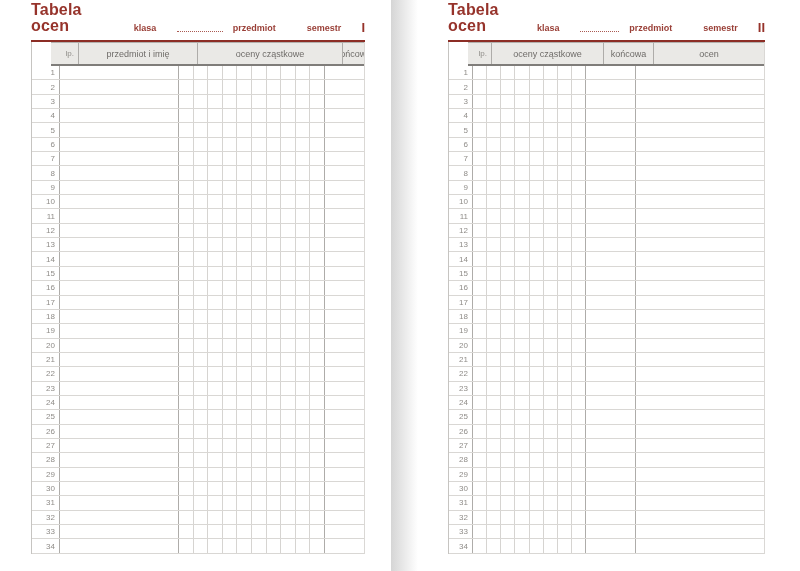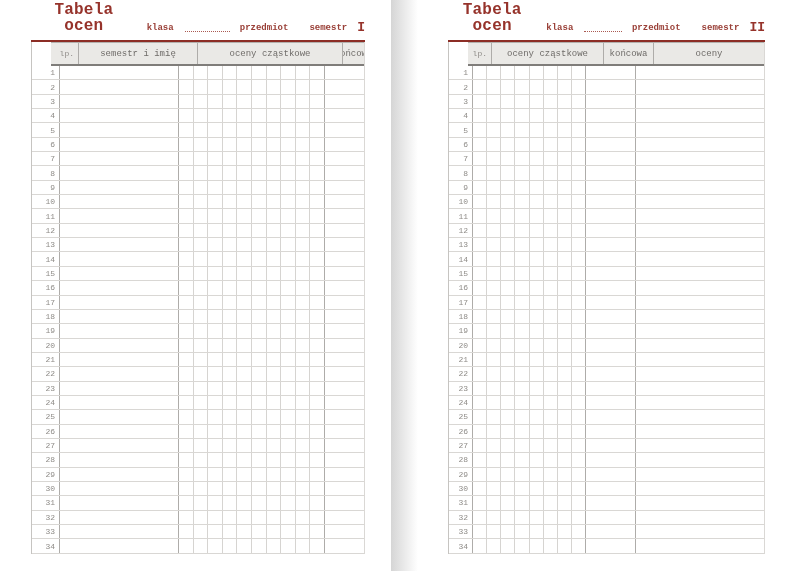--- a/index.html
+++ b/index.html
@@ -1,30 +1,30 @@
 <!DOCTYPE html>
 <html><head>
 <meta charset="utf-8">
 <style>
   html,body { margin:0; padding:0; background:#ffffff; }
   .canvas {
     position:relative; width:800px; height:571px; background:#ffffff;
-    font-family:Liberation Mono, monospace; overflow:hidden;text-align:center;
+    font-family:Liberation Sans, sans-serif; overflow:hidden;
   }
   .gutter {
     position:absolute; left:391px; top:0; width:27px; height:571px;
     background:linear-gradient(to right, rgba(105,105,105,0.28), rgba(255,255,255,0));
   }
   .page { position:absolute; top:13px; }
   .page-left  { left:31px;  width:334px; }
   .page-right { left:448px; width:317px; }
 
   .phead { display:flex; align-items:flex-end; height:21px; }
   .ptitle { font-size:16px; font-weight:bold; color:#96332b; letter-spacing:0.2px; line-height:1; }
-  .plabel { font-size:9px; font-weight:bold; color:#9a4038; margin:0 6px 1px 10px; line-height:1; }
+  .plabel { font-size:9px; font-weight:bold; color:#9a4038; margin:0 16px 1px 10px; line-height:1; }
   .dots { border-bottom:1.5px dotted #ab5a52; margin:0 0 2px 5px; height:0; }
   .dots-klasa { width:46px; }
   .dots-przedmiot { flex:1; }
   .pnum { font-size:13px; font-weight:bold; color:#96332b; margin:0 0 0 4px; line-height:1; }
 
   .red-rule { height:2px; background:#8c2d25; margin-top:6px; }
 
   .tbl { border-left:1px solid #c6c4c1; border-right:1px solid #dad8d5; }
   .hrow {
     display:flex; height:24px; background:#eae9e6;
@@ -77,21 +77,21 @@
       <span class="dots dots-klasa"></span>
       <span class="plabel">przedmiot</span>
       <span class="dots dots-przedmiot"></span>
       <span class="plabel">semestr</span>
       <span class="pnum">I</span>
     </div>
     <div class="red-rule"></div>
     <div class="tbl">
       <div class="hrow">
         <div class="hcell c-lp">lp.</div>
-        <div class="hcell c-name">semestr i imię</div>
+        <div class="hcell c-name">przedmiot i imię</div>
         <div class="hcell c-grades">oceny cząstkowe</div>
         <div class="hcell c-final">końcowa</div>
       </div>
       <div id="rows-left">
           <div class="row">
             <div class="cell c-lp">1</div>
             <div class="cell c-name"></div>
             <div class="c-grades">
               <div class="gcell"></div>
               <div class="gcell"></div>
@@ -680,21 +680,21 @@
       <span class="dots dots-przedmiot"></span>
       <span class="plabel">semestr</span>
       <span class="pnum">II</span>
     </div>
     <div class="red-rule"></div>
     <div class="tbl">
       <div class="hrow">
         <div class="hcell c-lp">lp.</div>
         <div class="hcell c-grades">oceny cząstkowe</div>
         <div class="hcell c-final c-final-bordered">końcowa</div>
-        <div class="hcell c-notes">oceny</div>
+        <div class="hcell c-notes">ocen</div>
       </div>
       <div id="rows-right">
           <div class="row">
             <div class="cell c-lp">1</div>
             <div class="c-grades">
               <div class="gcell"></div>
               <div class="gcell"></div>
               <div class="gcell"></div>
               <div class="gcell"></div>
               <div class="gcell"></div>

